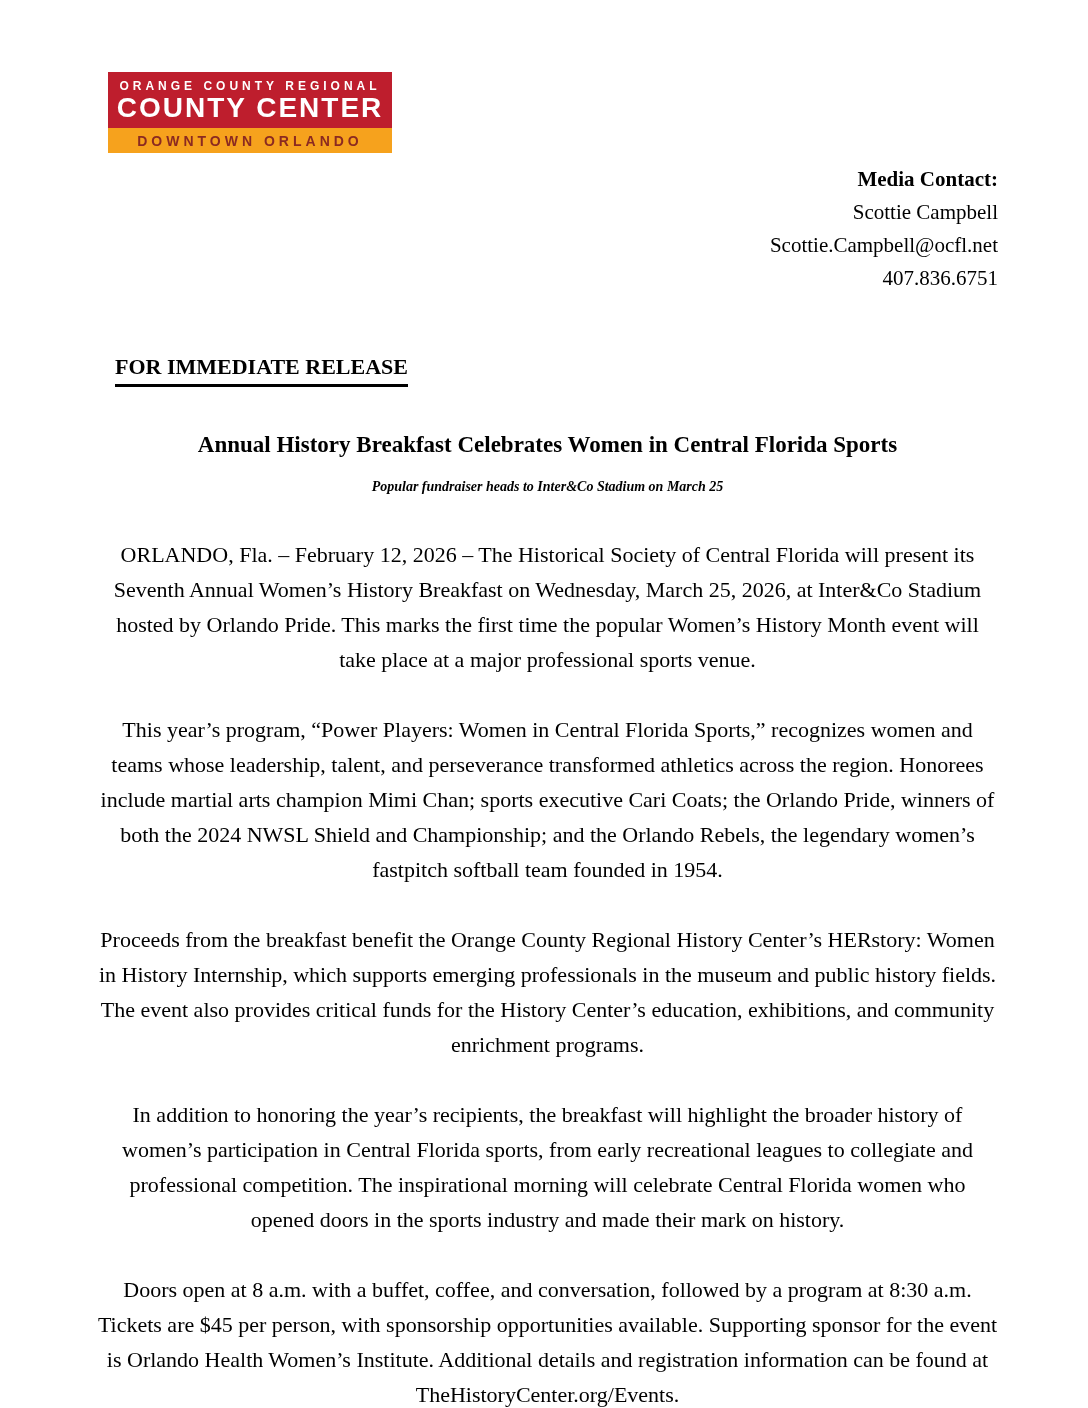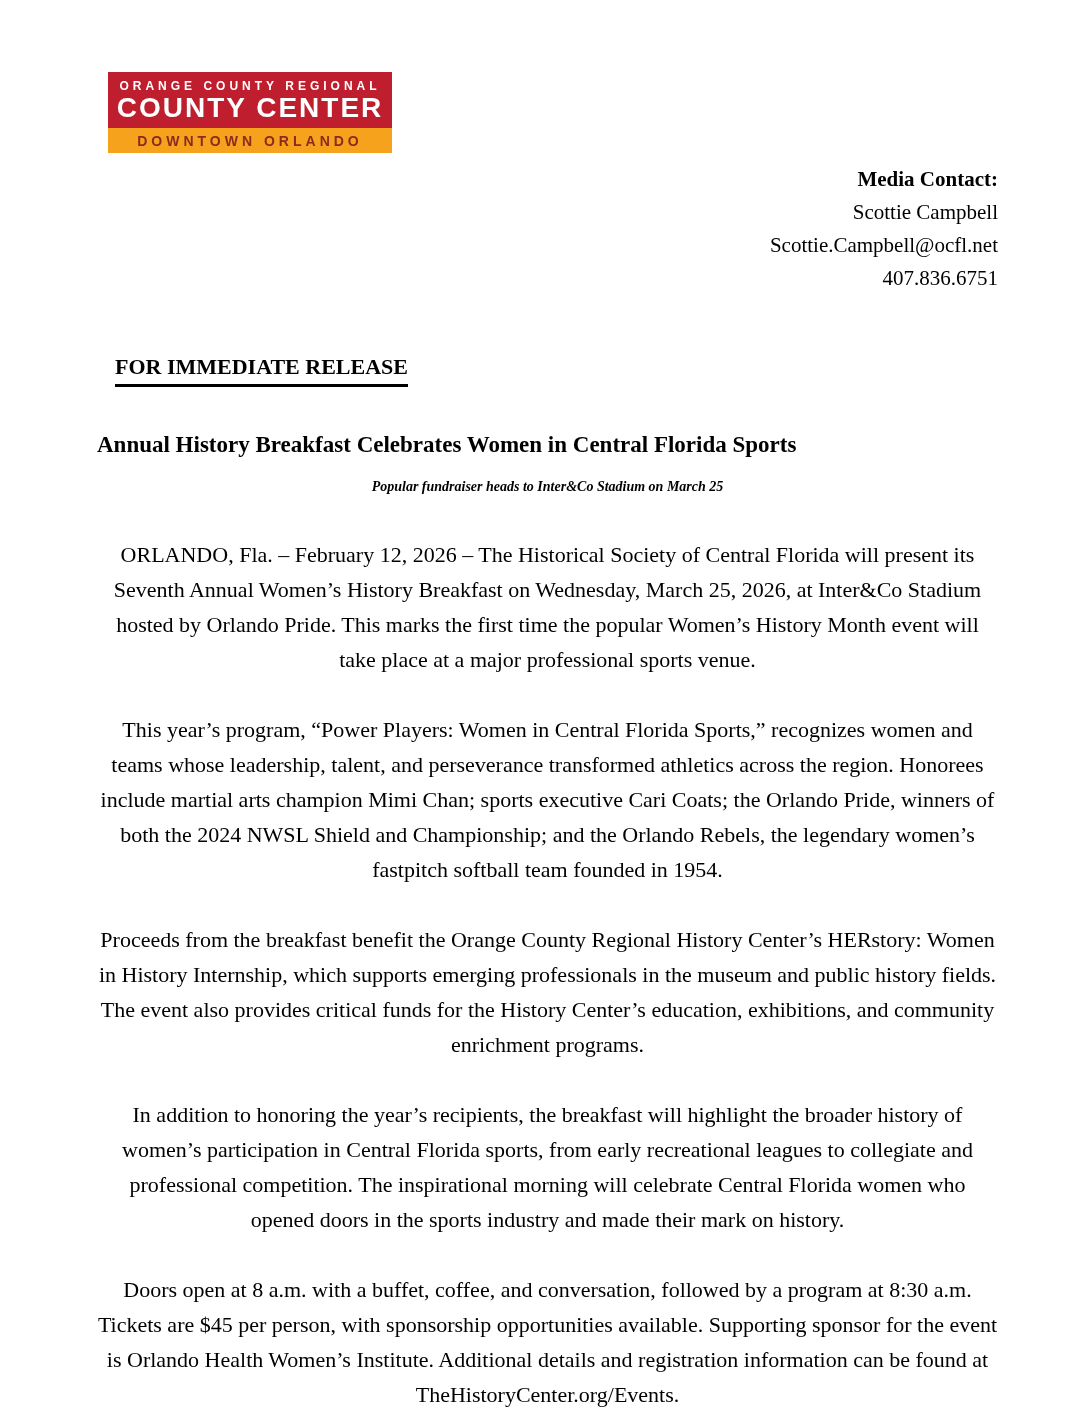--- a/index.html
+++ b/index.html
@@ -88,20 +88,21 @@
   .release span {
     display: inline-block;
     font-weight: bold;
     border-bottom: 3px solid #000000;
     padding-bottom: 3px;
   }
 
   
   h1.headline {
     margin: 43px 0 0 0;
+    text-align: center;
     font-size: 23px;
     line-height: 30px;
     font-weight: bold;
   }
   h2.subheadline {
     margin: 12px 0 0 0;
     text-align: center;
     font-size: 14px;
     line-height: 29px;
     font-weight: bold;

